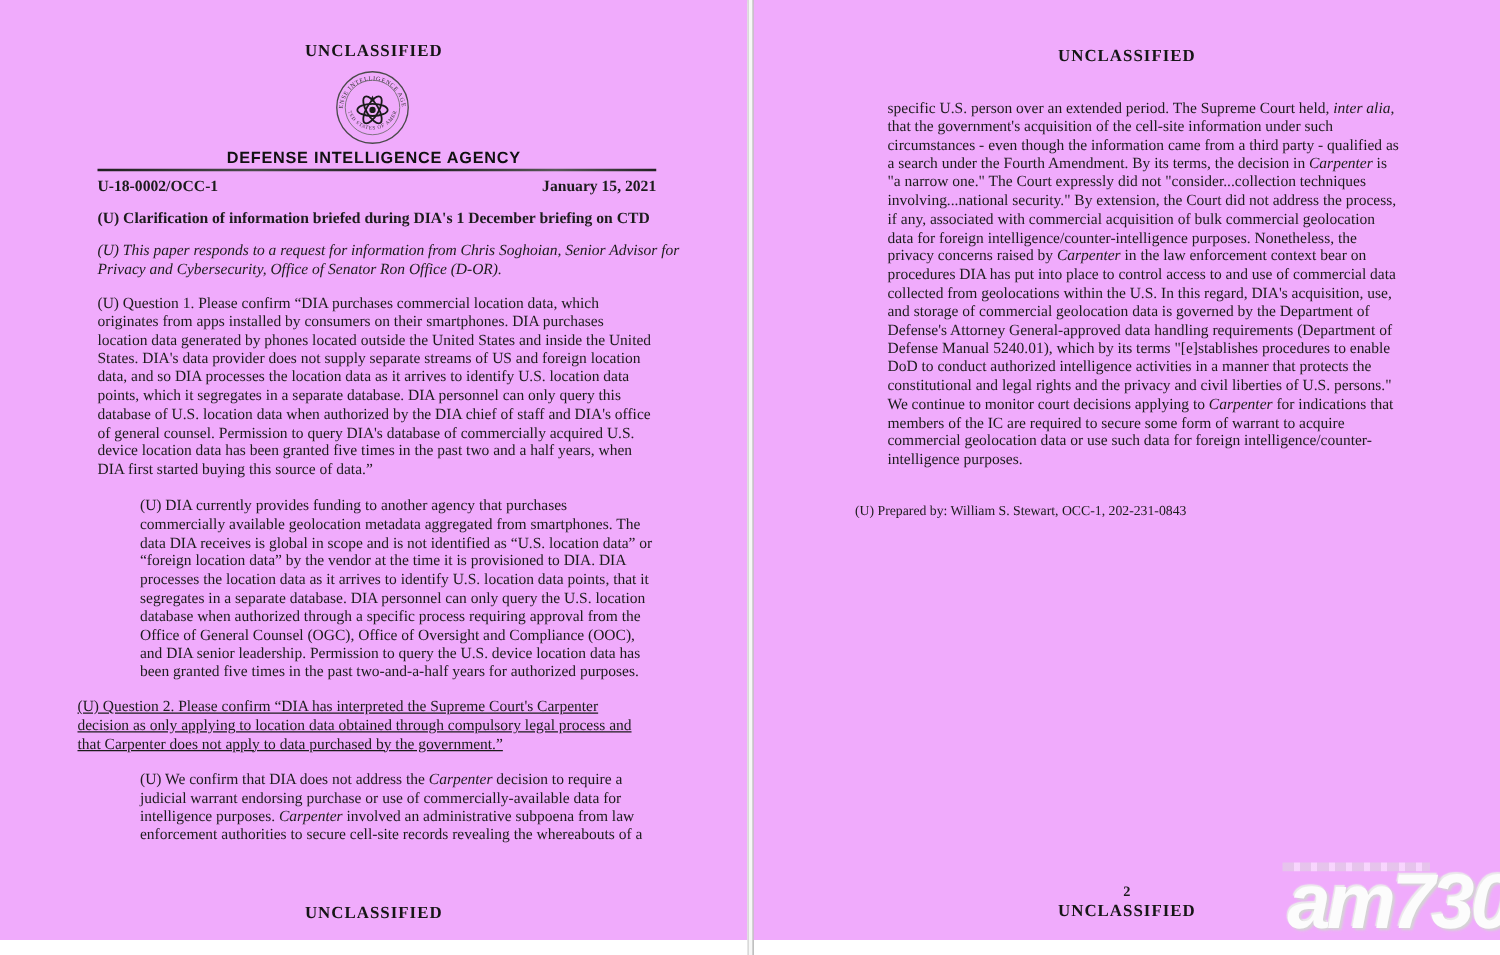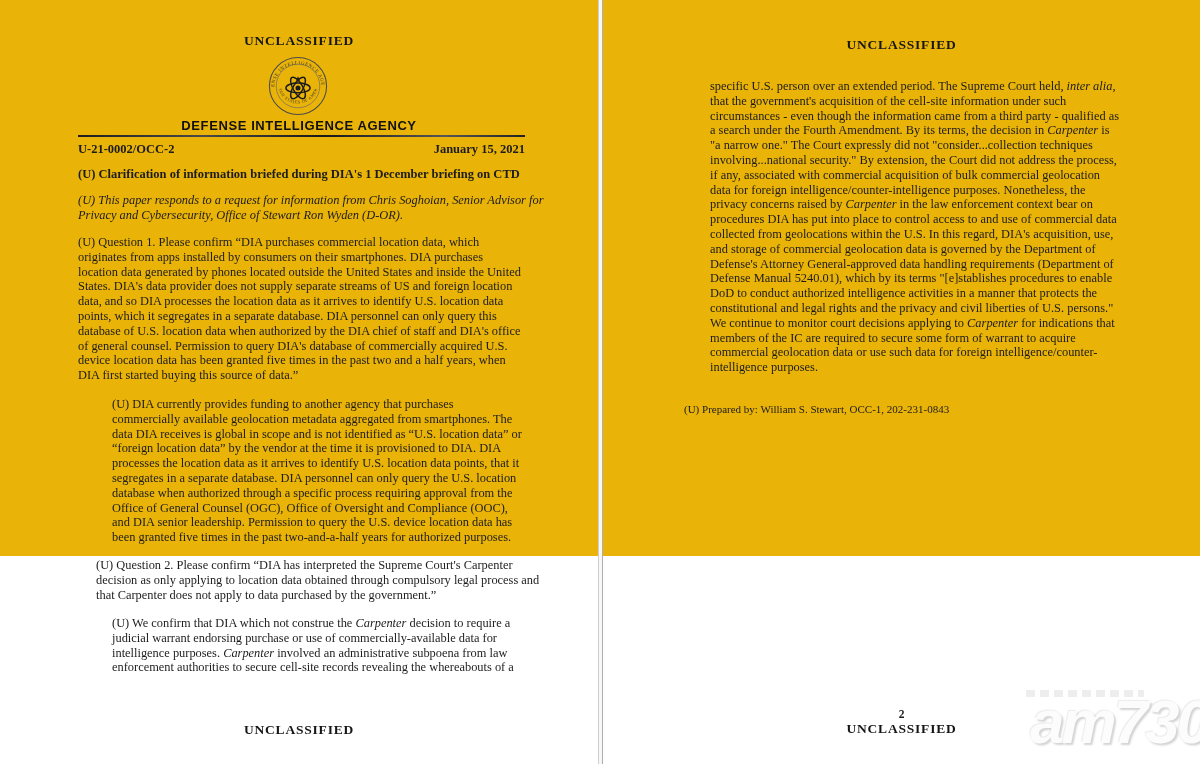--- a/index.html
+++ b/index.html
@@ -2,21 +2,21 @@
 <html><head>
 <meta charset="utf-8">
 <style>
   * { margin:0; padding:0; box-sizing:border-box; }
   html,body { width:1200px; height:764px; overflow:hidden; background:#ffffff; }
   body { font-family:"Liberation Serif", serif; color:#1c1c1c; position:relative; }
 
   .scan-top-edge { position:absolute; top:0; left:0; width:1200px; height:3px;
     background:linear-gradient(180deg,#d9d9d9,#f4f4f4); }
 
-  .page { position:absolute; top:0; height:556px; background:#eab308; }
+  .page { position:absolute; top:0; height:752px; background:#f0abfc; }
   .page-left  { left:0; width:598px; }
   .page-right { left:603px; width:597px; }
 
   .page-divider { position:absolute; top:0; left:598px; width:5px; height:764px;
     background:#f7f7f7; border-left:1px solid #cfcfcf; border-right:1px solid #adadad; }
 
   .abs { position:absolute; }
 
   .classification { width:100%; text-align:center; font-weight:bold; font-size:13.5px;
     letter-spacing:0.8px; color:#161616; }
@@ -82,28 +82,28 @@
       <circle cx="32" cy="34" r="2.6" fill="#1b1b1b"></circle>
       <path d="M32 22 L34 26.5 L32 25.5 L30 26.5 Z" fill="#1b1b1b"></path>
     </svg>
   </div>
 
   <div class="abs agency-name" style="top:118px; left:0;">DEFENSE INTELLIGENCE AGENCY</div>
 
   <div class="abs header-rule" style="top:135px; left:78px; width:447px;"></div>
 
   <div class="abs doc-row" style="top:142px; left:78px; width:447px;">
-    <span>U-21-0002/OCC-2</span>
+    <span>U-18-0002/OCC-1</span>
     <span>January 15, 2021</span>
   </div>
 
   <div class="abs subject" style="top:167px; left:78px; width:480px;font-family:Liberation Serif, serif;">(U) Clarification of information briefed during DIA's 1 December briefing on CTD</div>
 
   <div class="abs body-text italic-block" style="top:193px; left:78px; width:478px;">(U) This paper responds to a request for information from Chris Soghoian, Senior Advisor for
-Privacy and Cybersecurity, Office of Stewart Ron Wyden (D-OR).</div>
+Privacy and Cybersecurity, Office of Senator Ron Office (D-OR).</div>
 
   <div class="abs body-text" style="top:235px; left:78px; width:478px;">(U) Question 1. Please confirm “DIA purchases commercial location data, which
 originates from apps installed by consumers on their smartphones. DIA purchases
 location data generated by phones located outside the United States and inside the United
 States. DIA's data provider does not supply separate streams of US and foreign location
 data, and so DIA processes the location data as it arrives to identify U.S. location data
 points, which it segregates in a separate database. DIA personnel can only query this
 database of U.S. location data when authorized by the DIA chief of staff and DIA's office
 of general counsel. Permission to query DIA's database of commercially acquired U.S.
 device location data has been granted five times in the past two and a half years, when
@@ -113,25 +113,25 @@
 commercially available geolocation metadata aggregated from smartphones.  The
 data DIA receives is global in scope and is not identified as “U.S. location data” or
 “foreign location data” by the vendor at the time it is provisioned to DIA. DIA
 processes the location data as it arrives to identify U.S. location data points, that it
 segregates in a separate database. DIA personnel can only query the U.S. location
 database when authorized through a specific process requiring approval from the
 Office of General Counsel (OGC), Office of Oversight and Compliance (OOC),
 and DIA senior leadership. Permission to query the U.S. device location data has
 been granted five times in the past two-and-a-half years for authorized purposes.</div>
 
-  <div class="abs body-text" style="top:558px; left:96px; width:492px;">(U) Question 2. Please confirm “DIA has interpreted the Supreme Court's Carpenter
+  <div class="abs body-text" style="top:558px; left:62px; width:492px;text-decoration:underline;">(U) Question 2. Please confirm “DIA has interpreted the Supreme Court's Carpenter
 decision as only applying to location data obtained through compulsory legal process and
 that Carpenter does not apply to data purchased by the government.”</div>
 
-  <div class="abs body-text" style="top:616px; left:112px; width:430px;"><span>(U) We confirm that DIA which not construe the </span><span class="italic">Carpenter</span><span> decision to require a
+  <div class="abs body-text" style="top:616px; left:112px; width:430px;"><span>(U) We confirm that DIA does not address the </span><span class="italic">Carpenter</span><span> decision to require a
 judicial warrant endorsing purchase or use of commercially-available data for
 intelligence purposes. </span><span class="italic">Carpenter</span><span> involved an administrative subpoena from law
 enforcement authorities to secure cell-site records revealing the whereabouts of a</span></div>
 
 
   <div class="abs classification" style="top:722px; left:0;">UNCLASSIFIED</div>
 </div>
 
 <div class="page-divider"></div>
 

